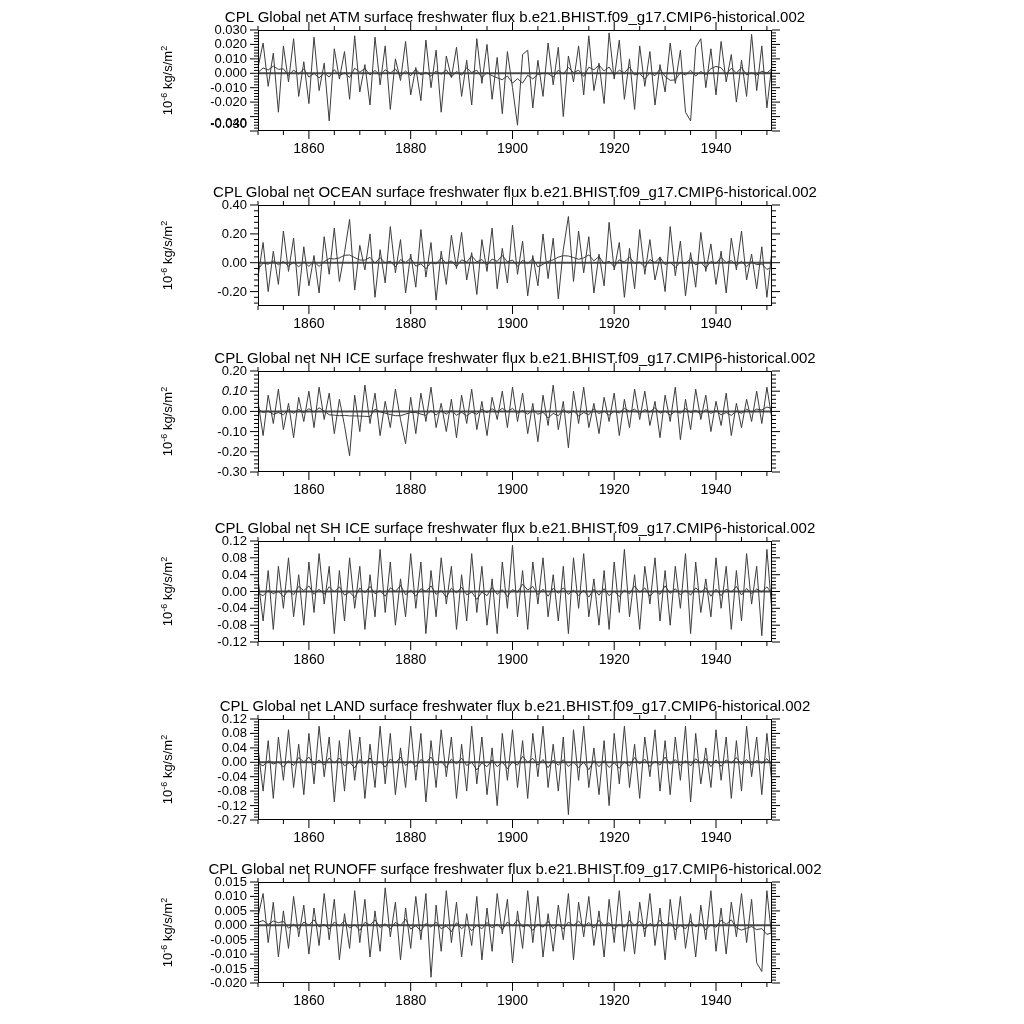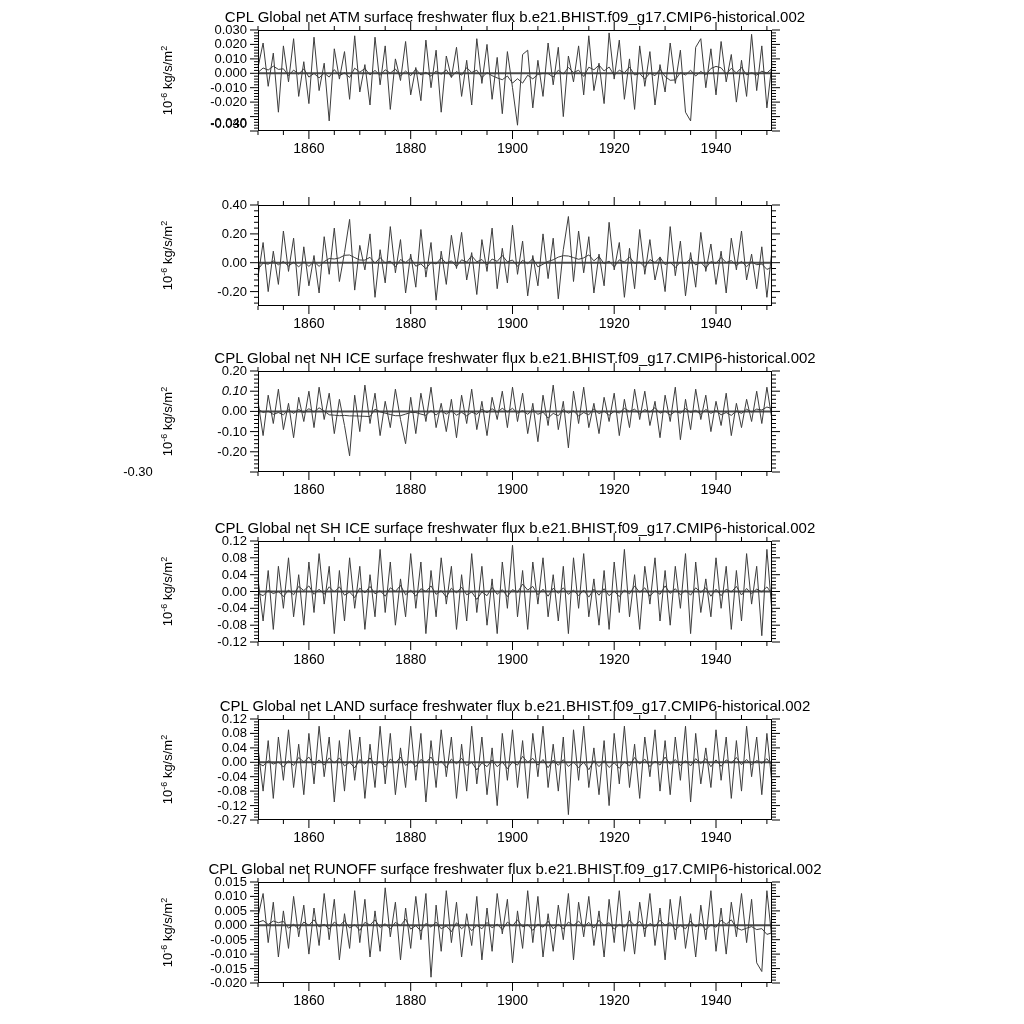--- a/index.html
+++ b/index.html
@@ -175,20 +175,21 @@
       <div class="ytick" style="top: 109px;">-0.030</div>
       <div class="ytick" style="top: 108px;">-0.040</div>
       <div class="xtick" style="left: 278.891px; top: 133px;">1860</div>
       <div class="xtick" style="left: 380.673px; top: 133px;">1880</div>
       <div class="xtick" style="left: 482.455px; top: 133px;">1900</div>
       <div class="xtick" style="left: 584.238px; top: 133px;">1920</div>
       <div class="xtick" style="left: 686.02px; top: 133px;">1940</div>
     </section>
 
   <section class="panel" style="top:183px">
+    <div class="title">CPL Global net OCEAN surface freshwater flux b.e21.BHIST.f09_g17.CMIP6-historical.002</div>
     <div class="ylabel-wrap">
       <span class="ylabel-text"><span>10</span><sup>-6</sup><span> kg/s/m</span><sup>2</sup></span>
     </div>
     <div class="plot">
         <svg width="514" height="101" viewBox="0 0 514 101">
           <line x1="0.0" y1="0" x2="0.0" y2="-4" stroke="#000000" stroke-width="1"></line>
           <line x1="0.0" y1="101" x2="0.0" y2="105" stroke="#000000" stroke-width="1"></line>
           <line x1="25.4" y1="0" x2="25.4" y2="-4" stroke="#000000" stroke-width="1"></line>
           <line x1="25.4" y1="101" x2="25.4" y2="105" stroke="#000000" stroke-width="1"></line>
           <line x1="50.9" y1="0" x2="50.9" y2="-8" stroke="#000000" stroke-width="1"></line>
@@ -387,21 +388,21 @@
           <polyline points="0.0,30.3 5.1,64.6 10.2,24.2 15.3,52.5 20.4,18.2 25.4,58.6 30.5,32.3 35.6,66.7 40.7,26.3 45.8,50.5 50.9,20.2 56.0,56.6 61.1,16.2 66.2,48.5 71.2,22.2 76.3,62.6 81.4,28.3 86.5,54.5 91.6,84.8 96.7,24.2 101.8,60.6 106.9,14.1 112.0,52.5 117.0,22.2 122.1,64.6 127.2,30.3 132.3,56.6 137.4,18.2 142.5,48.5 147.6,72.7 152.7,26.3 157.8,62.6 162.9,22.2 167.9,50.5 173.0,16.2 178.1,56.6 183.2,32.3 188.3,60.6 193.4,28.3 198.5,66.7 203.6,24.2 208.7,52.5 213.7,18.2 218.8,58.6 223.9,30.3 229.0,64.6 234.1,26.3 239.2,48.5 244.3,20.2 249.4,56.6 254.5,16.2 259.5,50.5 264.6,22.2 269.7,62.6 274.8,32.3 279.9,70.7 285.0,24.2 290.1,54.5 295.2,14.1 300.3,58.6 305.3,30.3 310.4,76.8 315.5,20.2 320.6,52.5 325.7,16.2 330.8,56.6 335.9,32.3 341.0,62.6 346.1,26.3 351.1,50.5 356.2,22.2 361.3,64.6 366.4,28.3 371.5,56.6 376.6,18.2 381.7,48.5 386.8,20.2 391.9,54.5 397.0,30.3 402.0,66.7 407.1,24.2 412.2,50.5 417.3,16.2 422.4,68.7 427.5,28.3 432.6,58.6 437.7,18.2 442.8,48.5 447.8,24.2 452.9,60.6 458.0,30.3 463.1,54.5 468.2,22.2 473.3,64.6 478.4,32.3 483.5,56.6 488.6,28.3 493.6,50.5 498.7,20.2 503.8,52.5 508.9,16.2 514.0,48.5" fill="none" stroke="#3d3d3d" stroke-width="1"></polyline>
           <polyline points="0.0,38.0 5.1,41.4 10.2,40.1 15.3,43.4 20.4,41.5 25.4,43.8 30.5,38.8 35.6,42.4 40.7,38.4 45.8,41.7 50.9,37.7 56.0,41.1 61.1,36.8 66.2,40.0 71.2,43.8 76.3,44.2 81.4,44.7 86.5,44.4 91.6,44.9 96.7,44.9 101.8,45.1 106.9,45.3 112.0,45.6 117.0,38.2 122.1,40.8 127.2,42.2 132.3,43.5 137.4,44.7 142.5,44.7 147.6,43.1 152.7,41.5 157.8,41.5 162.9,43.1 167.9,44.4 173.0,39.5 178.1,44.0 183.2,39.7 188.3,43.1 193.4,39.5 198.5,44.2 203.6,41.3 208.7,44.9 213.7,41.1 218.8,43.3 223.9,38.2 229.0,41.7 234.1,37.7 239.2,41.3 244.3,37.3 249.4,40.8 254.5,37.3 259.5,42.2 264.6,39.5 269.7,43.3 274.8,38.6 279.9,43.3 285.0,41.1 290.1,47.1 295.2,42.4 300.3,44.7 305.3,38.6 310.4,42.2 315.5,39.7 320.6,45.1 325.7,41.5 330.8,43.8 335.9,37.7 341.0,42.6 346.1,40.0 351.1,44.4 356.2,40.2 361.3,42.0 366.4,37.3 371.5,40.4 376.6,38.2 381.7,43.1 386.8,38.6 391.9,41.1 397.0,36.6 402.0,42.2 407.1,40.0 412.2,44.2 417.3,40.2 422.4,42.2 427.5,37.5 432.6,41.5 437.7,39.3 442.8,43.5 447.8,38.4 452.9,42.4 458.0,39.5 463.1,43.8 468.2,41.5 473.3,44.4 478.4,40.0 483.5,42.4 488.6,38.2 493.6,41.1 498.7,38.1 503.8,39.0 508.9,36.0 514.0,37.6" fill="none" stroke="#3d3d3d" stroke-width="1"></polyline>
           <rect x="0.5" y="0.5" width="513" height="100" fill="none" stroke="#000000" stroke-width="1"></rect>
         </svg>
       </div>
   <div class="ytick" style="top: 15px;">0.20</div>
       <div class="ytick" style="top: 35.2px; font-style: italic;">0.10</div>
       <div class="ytick" style="top: 55.4px;">0.00</div>
       <div class="ytick" style="top: 75.6px;">-0.10</div>
       <div class="ytick" style="top: 95.8px;">-0.20</div>
-      <div class="ytick" style="top: 116px; text-align: center;">-0.30</div>
+      <div class="ytick" style="top: 116px;">-0.30</div>
       <div class="xtick" style="left: 278.891px; top: 133px;">1860</div>
       <div class="xtick" style="left: 380.673px; top: 133px;">1880</div>
       <div class="xtick" style="left: 482.455px; top: 133px;">1900</div>
       <div class="xtick" style="left: 584.238px; top: 133px;">1920</div>
       <div class="xtick" style="left: 686.02px; top: 133px;">1940</div>
     </section>
 
   <section class="panel" style="top:519px">
     <div class="title">CPL Global net SH ICE surface freshwater flux b.e21.BHIST.f09_g17.CMIP6-historical.002</div>
     <div class="ylabel-wrap">

